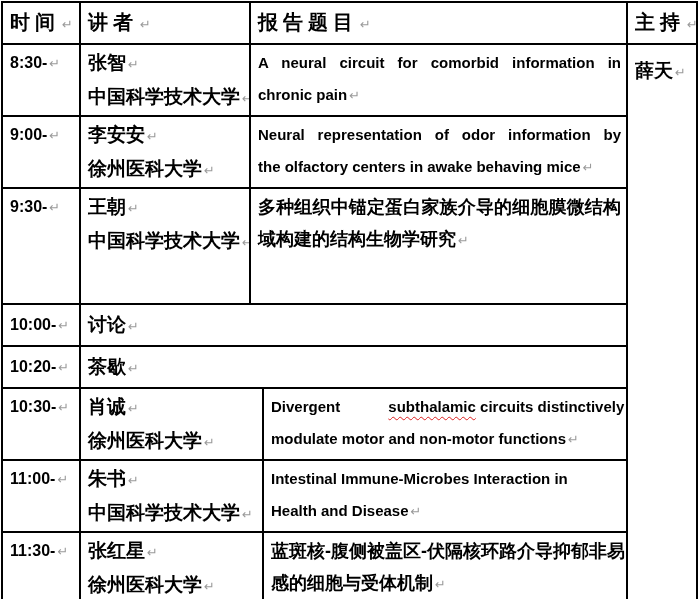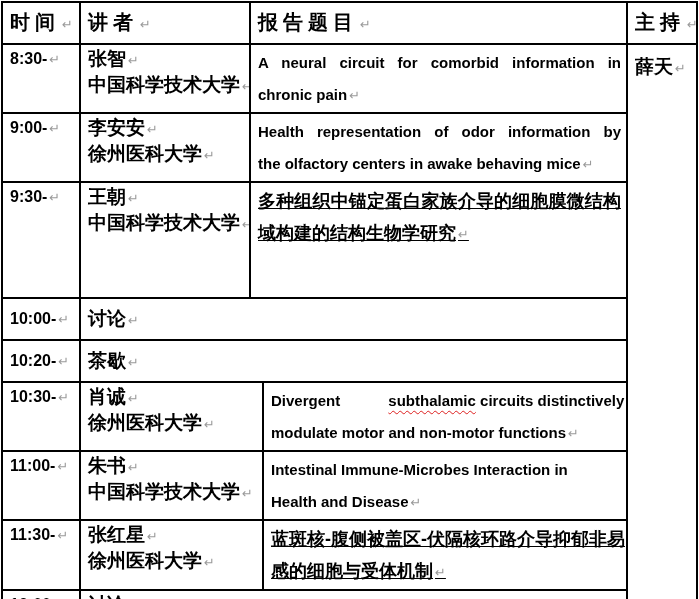--- a/index.html
+++ b/index.html
@@ -30,39 +30,39 @@
   
   .hdr .para {
     font-size: 20px;
     letter-spacing: 5px;
     line-height: 34px;
     white-space: nowrap;
   }
   .hdr .para .pmark { letter-spacing: 0; }
   
   .para {
-    line-height: 24px;
+    line-height: 32px;
     white-space: nowrap;
   }
   .cjk  { font-size: 19px; }
   .time-label {
     font-family: "Liberation Sans", sans-serif;
     font-size: 16px;
   }
   .r-compact .para { line-height: 36px; }
   
   .tline {
     line-height: 32px;
     white-space: nowrap;
   }
   .title-en .tline {
     font-family: "Liberation Sans", sans-serif;
     font-size: 15px;
   }
-  .title-cjk .tline { font-size: 18px; text-decoration: underline; }
+  .title-cjk .tline { font-size: 18px; }
   .tline.stretch {
     text-align: justify;
     text-align-last: justify;
   }
   .squiggle {
     text-decoration-line: underline;
     text-decoration-style: wavy;
     text-decoration-color: #dd2020;
     text-decoration-thickness: 1px;
     text-underline-offset: 4px;
@@ -125,21 +125,21 @@
 
   <tr style="height:65px">
     <td>
       <div class="para time-label">9:00-<span class="pmark">↵</span></div>
     </td>
     <td>
       <div class="para cjk">李安安<span class="pmark">↵</span></div>
       <div class="para cjk">徐州医科大学<span class="pmark">↵</span></div>
     </td>
     <td colspan="2" class="title-en">
-          <div class="tline stretch">Health representation of odor information by</div>
+          <div class="tline stretch">Neural representation of odor information by</div>
           <div class="tline">the olfactory centers in awake behaving mice<span class="pmark">↵</span></div>
         </td>
   </tr>
 
   <tr style="height:116px">
     <td>
       <div class="para time-label">9:30-<span class="pmark">↵</span></div>
     </td>
     <td>
       <div class="para cjk">王朝<span class="pmark">↵</span></div>

